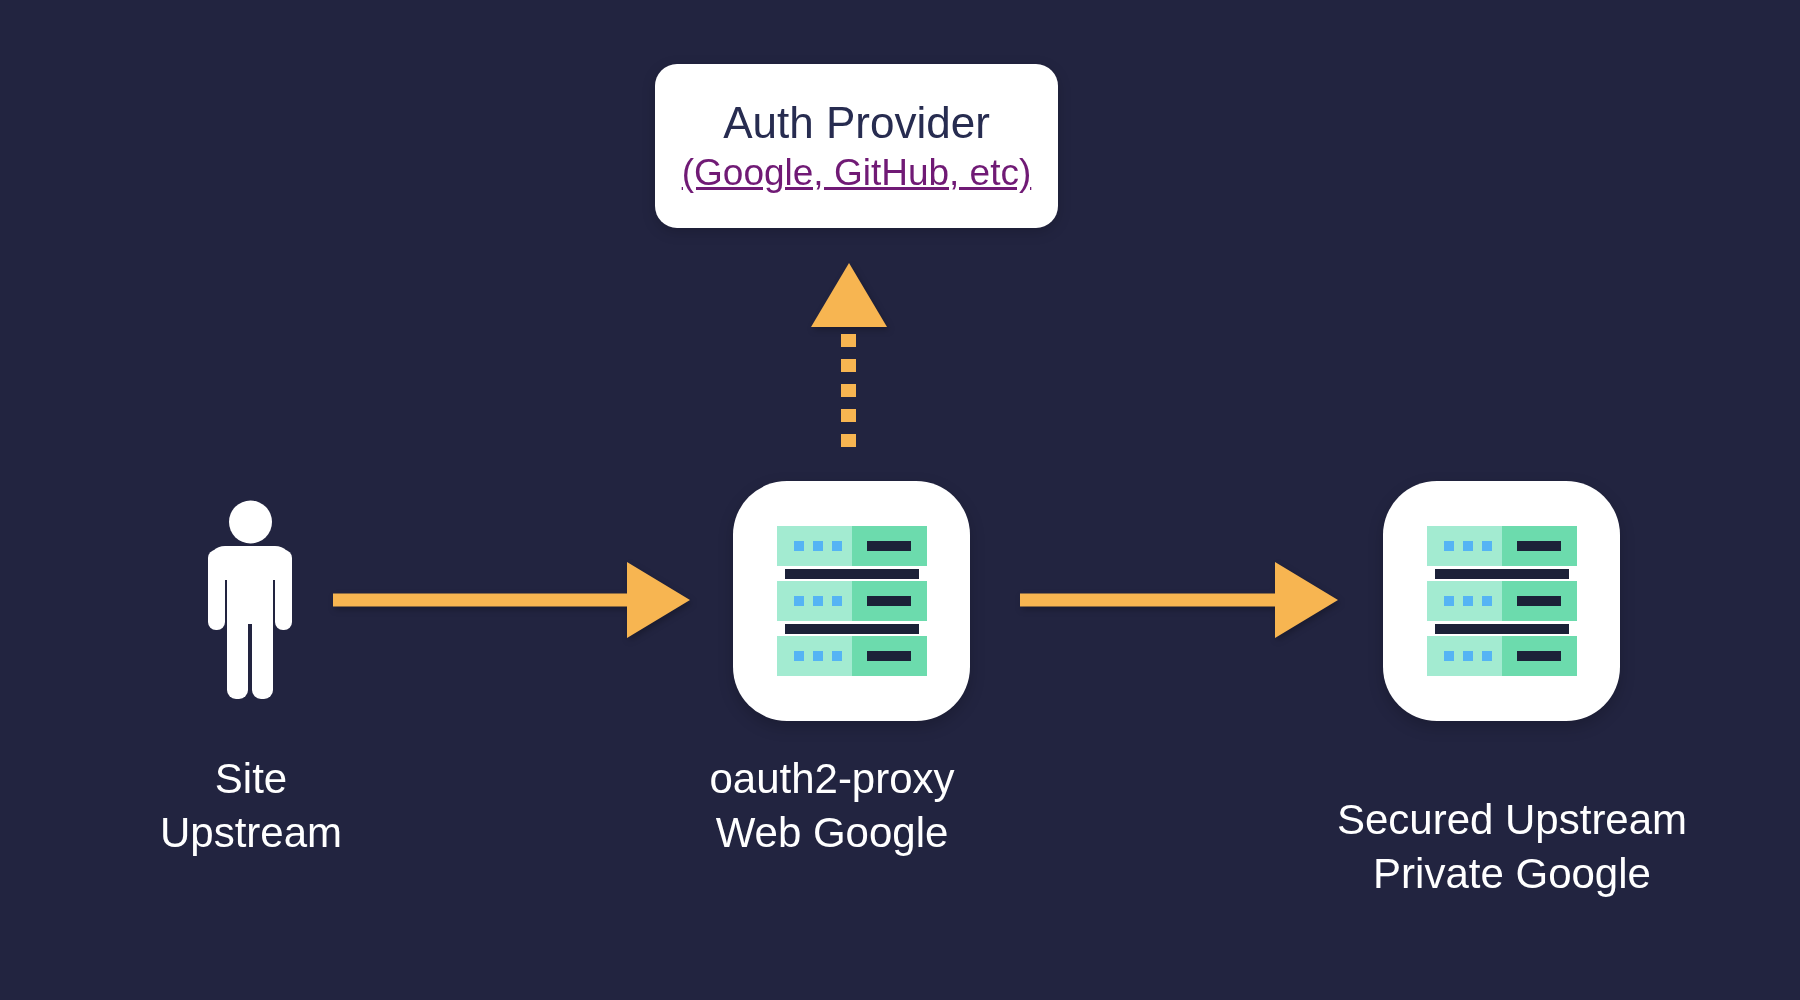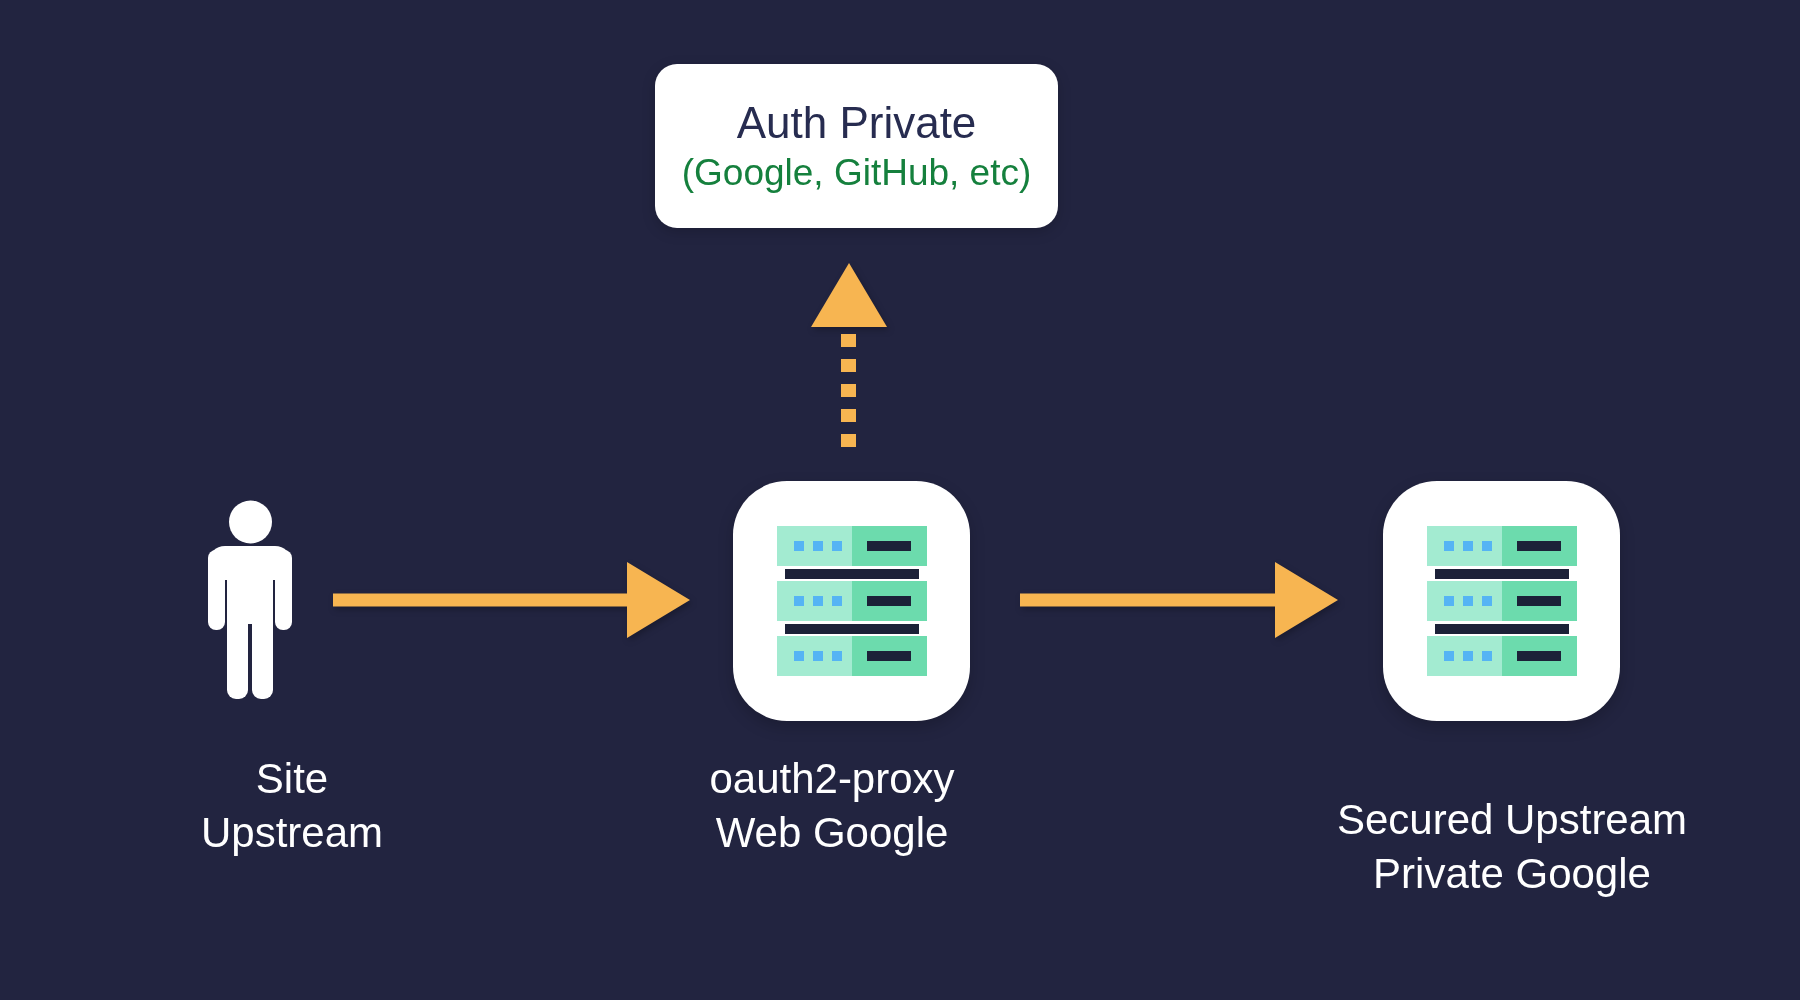--- a/index.html
+++ b/index.html
@@ -13,21 +13,21 @@
   .canvas{position:absolute;left:0;top:0;width:1800px;height:1000px;}
 
   
   .auth-box{
     position:absolute;left:655px;top:64px;width:403px;height:164px;
     background:#ffffff;border-radius:22px;
     display:flex;flex-direction:column;justify-content:center;align-items:center;
     box-shadow:0 4px 14px rgba(0,0,0,0.18);
   }
   .auth-title{font-size:44px;line-height:54px;color:#272c50;font-weight:500;}
-  .auth-subtitle{font-size:37px;line-height:46px;color:#15803d;font-weight:500;}
+  .auth-subtitle{font-size:37px;line-height:46px;color:#701a75;font-weight:500;text-decoration:underline;}
 
   
   .up-arrow-head{position:absolute;left:811px;top:263px;width:76px;height:64px;
     filter:drop-shadow(2px 3px 3px rgba(0,0,0,0.25));}
   .up-arrow-dashes{
     position:absolute;left:841px;top:334px;width:15px;height:116px;
     background:repeating-linear-gradient(to bottom,#f7b551 0 13px,transparent 13px 25px);
   }
 
   
@@ -61,31 +61,31 @@
   }
   .server-slot{width:44px;height:10px;background:#1c2138;}
   .server-gap{height:15px;display:flex;align-items:center;justify-content:center;}
   .server-rail{width:134px;height:10px;background:#1c2138;}
 
   
   .node-label{
     position:absolute;top:752px;width:500px;
     text-align:center;color:#ffffff;font-size:42px;line-height:54px;font-weight:500;
   }
-  .label-visitor{left:14px;padding-left:28px;}
+  .label-visitor{left:1px;}
   .label-proxy{left:582px;}
   .label-upstream{left:1262px;margin-top:41px;}
 </style>
 </head>
 <body>
 
 <div class="canvas">
 
   <div class="auth-box">
-    <div class="auth-title">Auth Private</div>
+    <div class="auth-title">Auth Provider</div>
     <div class="auth-subtitle">(Google, GitHub, etc)</div>
   </div>
 
   <svg class="up-arrow-head" viewBox="0 0 76 64">
     <polygon points="0,64 38,0 76,64" fill="#f7b551"></polygon>
   </svg>
   <div class="up-arrow-dashes"></div>
 
   <svg class="h-arrow h-arrow-1" viewBox="0 0 357 76">
     <polygon points="0,31.5 294,31.5 294,0 357,38 294,76 294,44.5 0,44.5" fill="#f7b551"></polygon>

